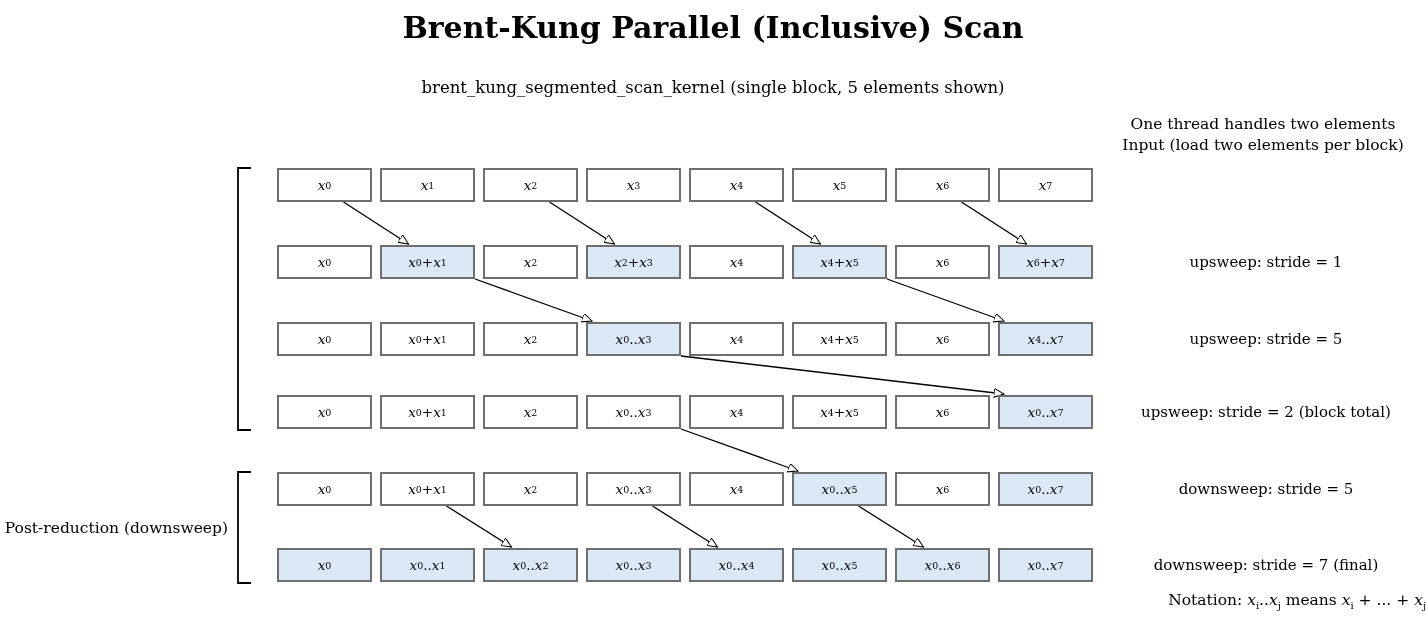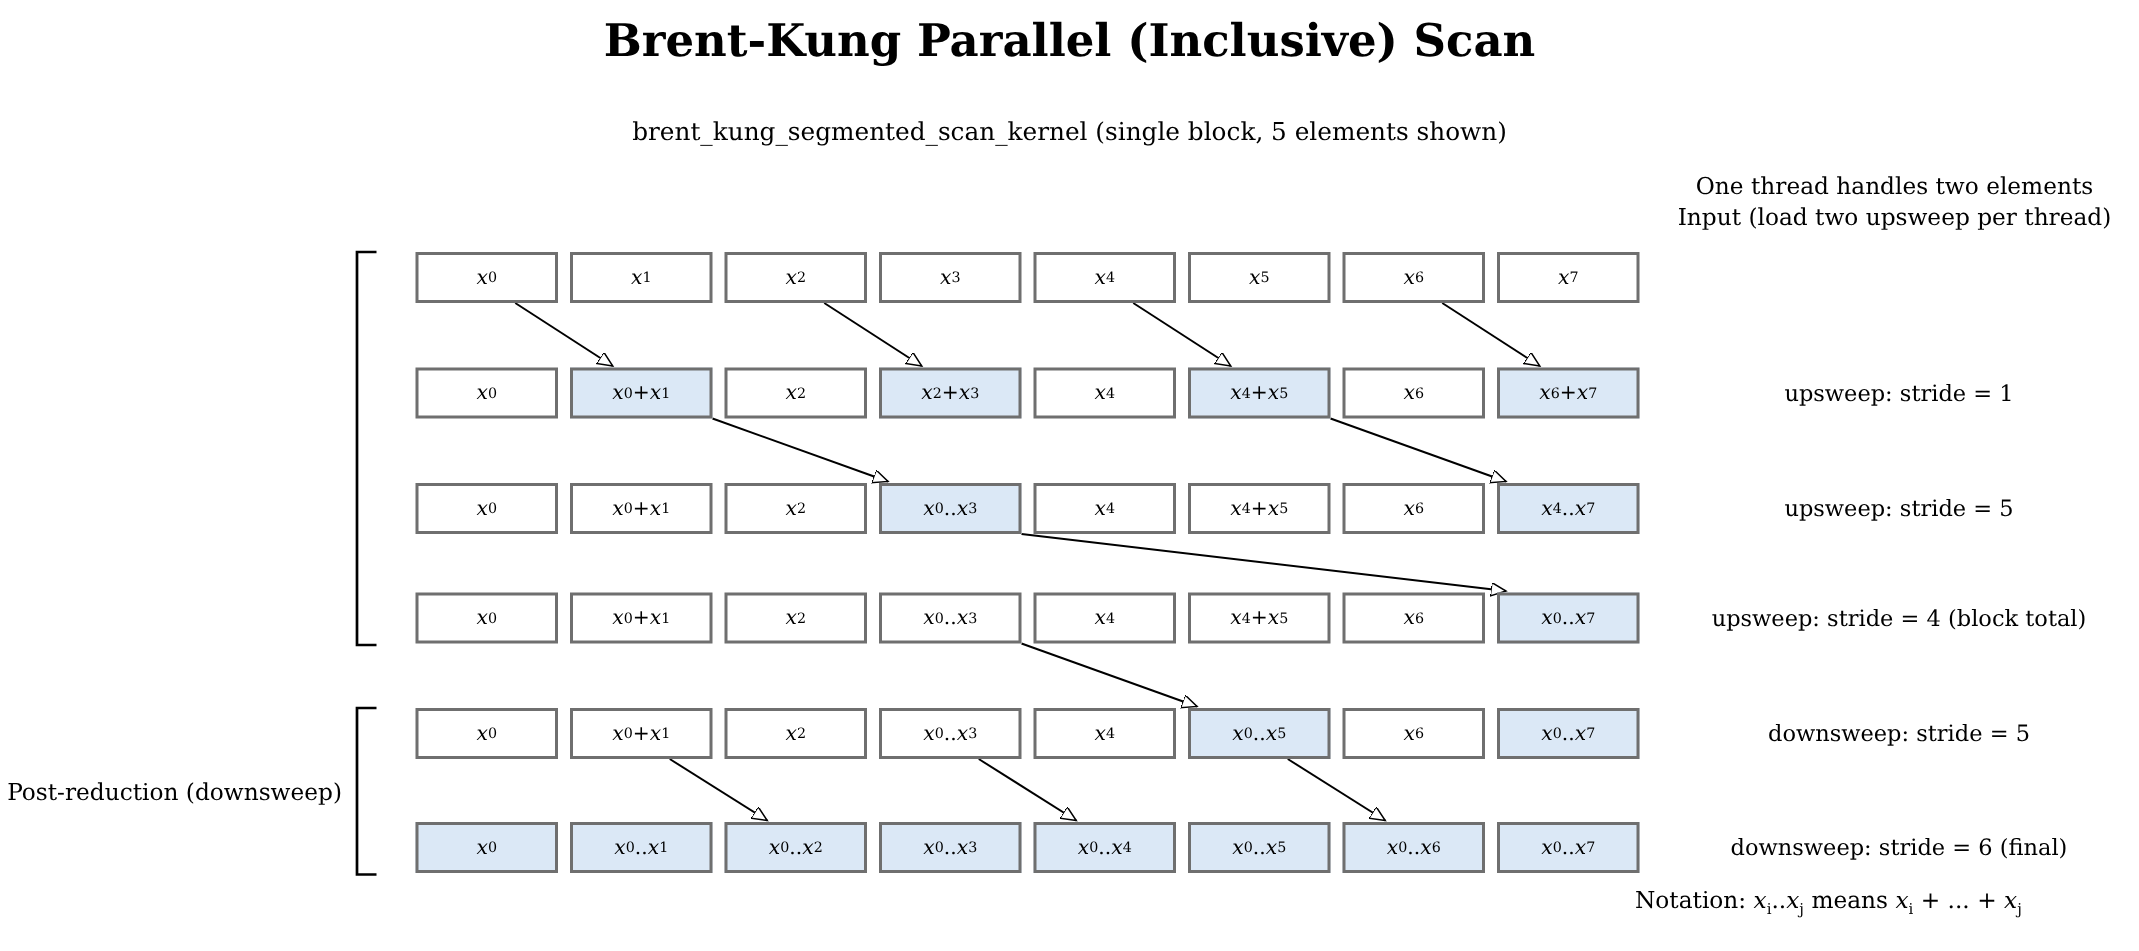--- a/index.html
+++ b/index.html
@@ -58,40 +58,40 @@
   .cell i, .notation i { font-style: italic; }
   .row-label {
     position: absolute;
     left: 1106px; width: 320px;
     text-align: center;
     font-size: 15px;
   }
   .notation {
     position: absolute;
     top: 591px; left: 1090px; width: 336px;
-    text-align: left;
+    text-align: right;
     font-size: 15.5px;
   }
   .notation sub { font-size: 10px; }
   svg#overlay {
     position: absolute;
     top: 0; left: 0;
     pointer-events: none;
   }
 </style>
 </head>
 <body>
 
 <div id="canvas" style="--hl: #dbe8f6;">
   <div class="title">Brent-Kung Parallel (Inclusive) Scan</div>
   <div class="subtitle">brent_kung_segmented_scan_kernel (single block, 5 elements shown)</div>
 
   <div class="right-header">
     <div>One thread handles two elements</div>
-    <div>Input (load two upsweep per thread)</div>
+    <div>Input (load two elements per block)</div>
   </div>
 
   <div class="group-label" id="group-label-1">Post-reduction (downsweep)</div>
 
   <svg id="overlay" width="1426" height="634" viewBox="0 0 1426 634">
     <defs>
       <marker id="ah" markerWidth="14" markerHeight="12" refX="10" refY="4.5" orient="auto" markerUnits="userSpaceOnUse">
         <path d="M0,0 L10,4.5 L0,9 Z" fill="#ffffff" stroke="#000000" stroke-width="1"></path>
       </marker>
     </defs>
@@ -235,19 +235,19 @@
       <div class="cell hl" style="left: 483px; top: 548px;"><i>x</i><sub>0</sub>..<i>x</i><sub>2</sub></div>
       <div class="cell hl" style="left: 586px; top: 548px;"><i>x</i><sub>0</sub>..<i>x</i><sub>3</sub></div>
       <div class="cell hl" style="left: 689px; top: 548px;"><i>x</i><sub>0</sub>..<i>x</i><sub>4</sub></div>
       <div class="cell hl" style="left: 792px; top: 548px;"><i>x</i><sub>0</sub>..<i>x</i><sub>5</sub></div>
       <div class="cell hl" style="left: 895px; top: 548px;"><i>x</i><sub>0</sub>..<i>x</i><sub>6</sub></div>
       <div class="cell hl" style="left: 998px; top: 548px;"><i>x</i><sub>0</sub>..<i>x</i><sub>7</sub></div>
     </div>
   <div id="row-labels">
       <div class="row-label" style="top: 253px;">upsweep: stride = 1</div>
       <div class="row-label" style="top: 330px;">upsweep: stride = 5</div>
-      <div class="row-label" style="top: 403px;">upsweep: stride = 4 (block total)</div>
+      <div class="row-label" style="top: 403px;">upsweep: stride = 2 (block total)</div>
       <div class="row-label" style="top: 480px;">downsweep: stride = 5</div>
-      <div class="row-label" style="top: 556px;">downsweep: stride = 6 (final)</div>
+      <div class="row-label" style="top: 556px;">downsweep: stride = 7 (final)</div>
     </div>
 
   <div class="notation" id="notation">Notation: <i>x</i><sub>i</sub>..<i>x</i><sub>j</sub> means <i>x</i><sub>i</sub> + ... + <i>x</i><sub>j</sub></div>
 </div>
 
 </body></html>

